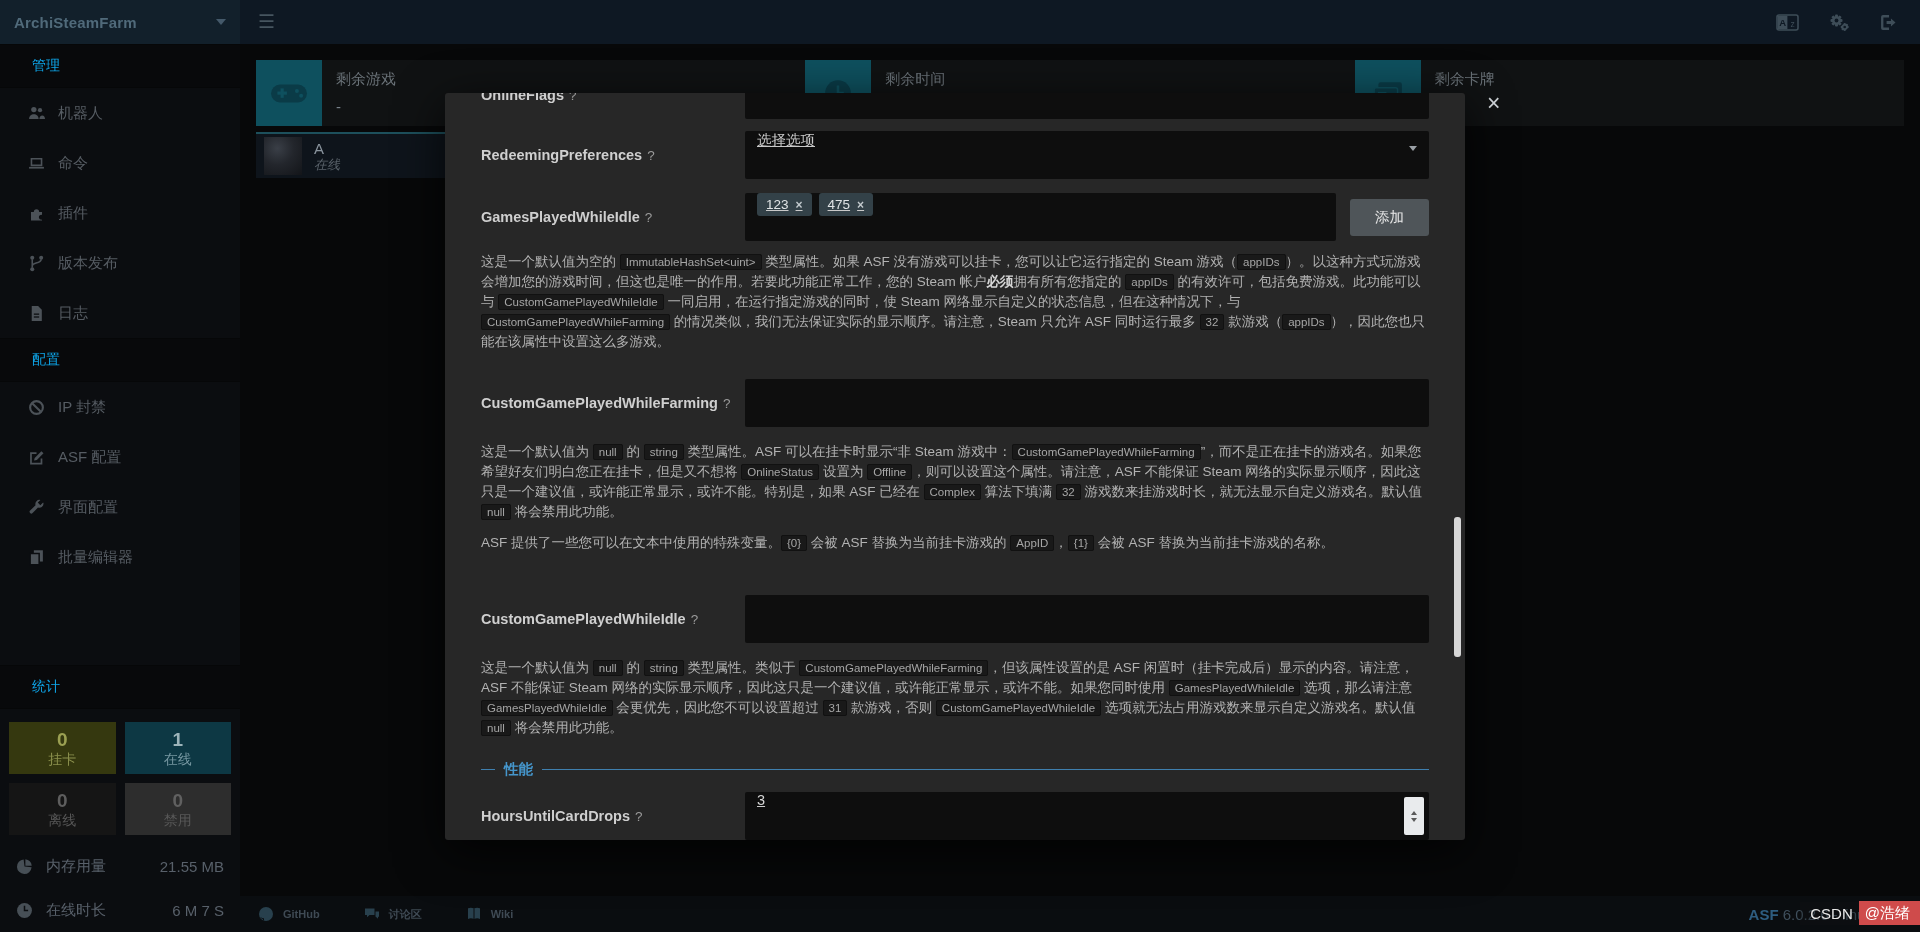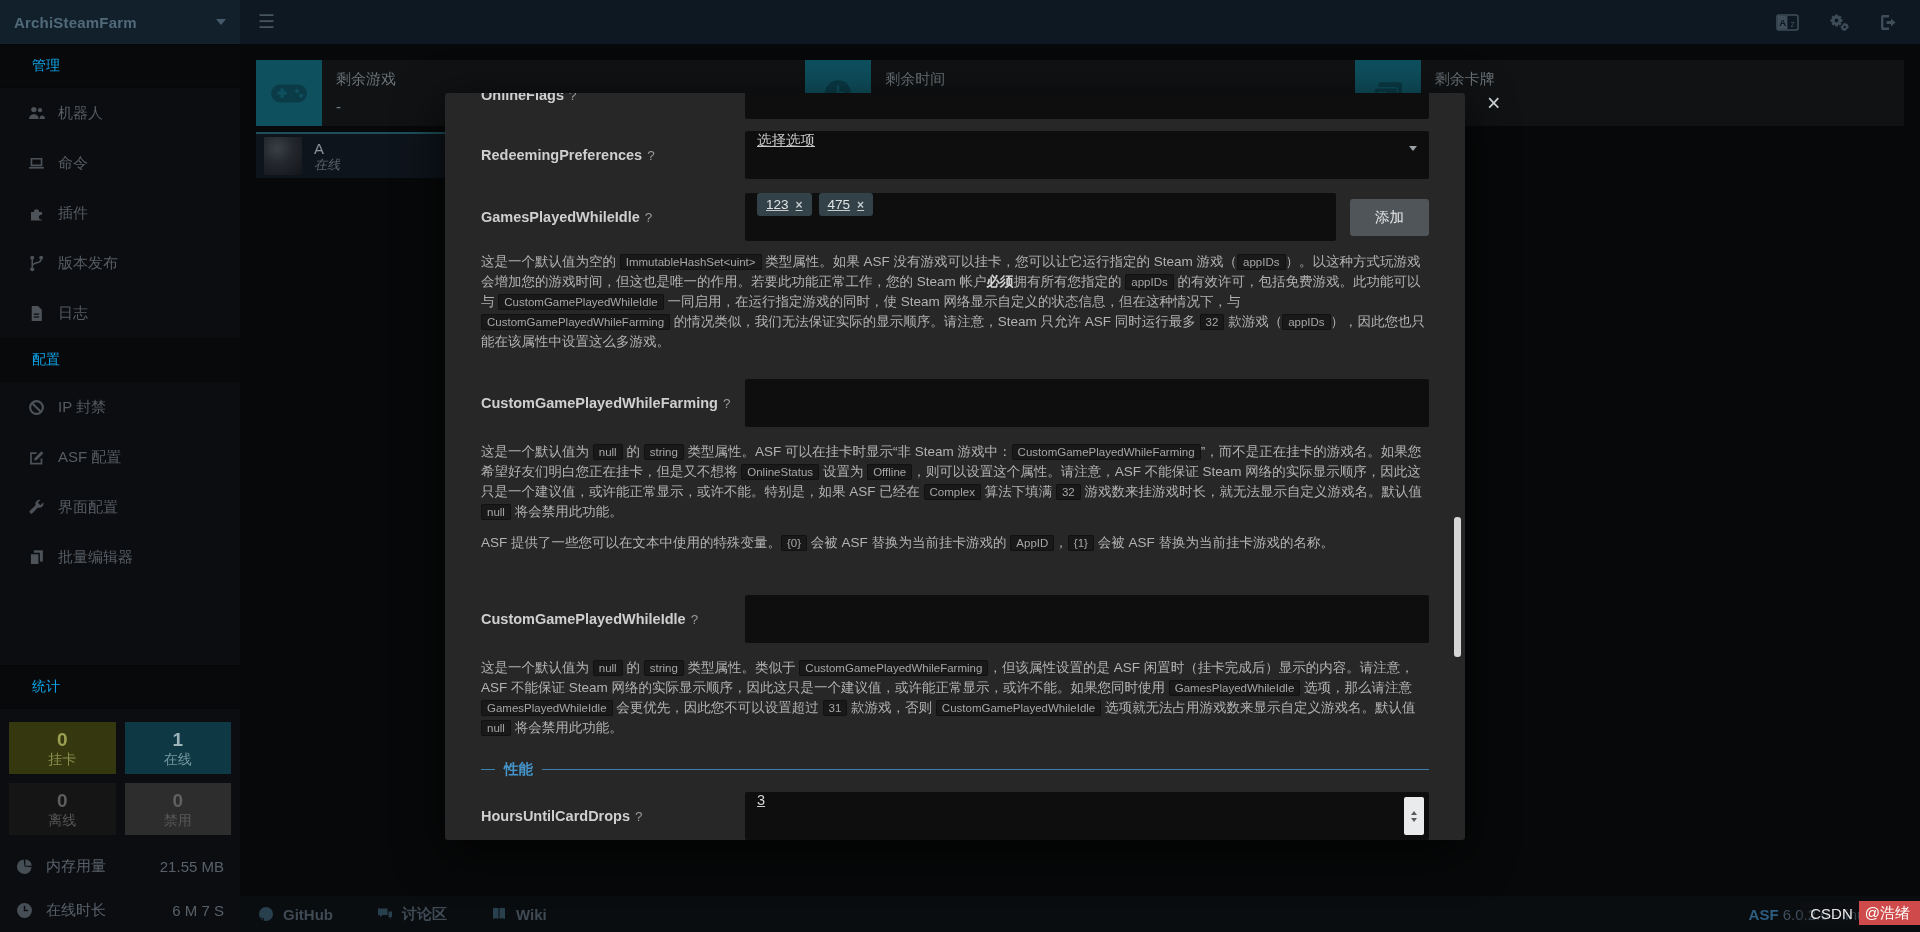--- a/index.html
+++ b/index.html
@@ -55,21 +55,21 @@
     display:flex; align-items:center; padding:0 8px; cursor:pointer; }
   .avatar { width:38px; height:38px; flex:0 0 38px;
     background:radial-gradient(circle at 35% 30%, #3a3f47 0%, #23262c 45%, #131519 100%); }
   .bot-meta { margin-left:12px; }
   .bot-name { color:#8a949d; font-size:15px; line-height:17px; }
   .bot-status { color:#5a626a; font-size:13px; font-style:italic; line-height:16px; }
 
   
   .footer { position:absolute; left:240px; bottom:0; right:0; height:36px; background:#0a0d10;
     display:flex; align-items:center; padding:0 18px; }
-  .foot-link { display:flex; align-items:center; color:#3f4a54; font-size:15px; font-weight:bold;
+  .foot-link { display:flex; align-items:center; color:#3f4a54; font-size:11px; font-weight:bold;
     margin-right:44px; cursor:pointer; }
   .foot-link .sico { width:16px; height:16px; margin-right:9px; color:#28404d; }
   .foot-version { margin-left:auto; font-size:15px; color:#3f4f5c; }
   .foot-version b { color:#2e5d80; }
 
   
   .modal { position:absolute; left:445px; top:93px; width:1020px; height:747px; background:#272727;
     border-radius:3px; box-shadow:0 12px 48px rgba(0,0,0,.75); }
   .modal-inner { position:relative; width:100%; height:100%; overflow:hidden; padding:0 36px; }
   .m-row { display:grid; grid-template-columns:250px minmax(0,1fr) auto; gap:0 14px; align-items:center; }

